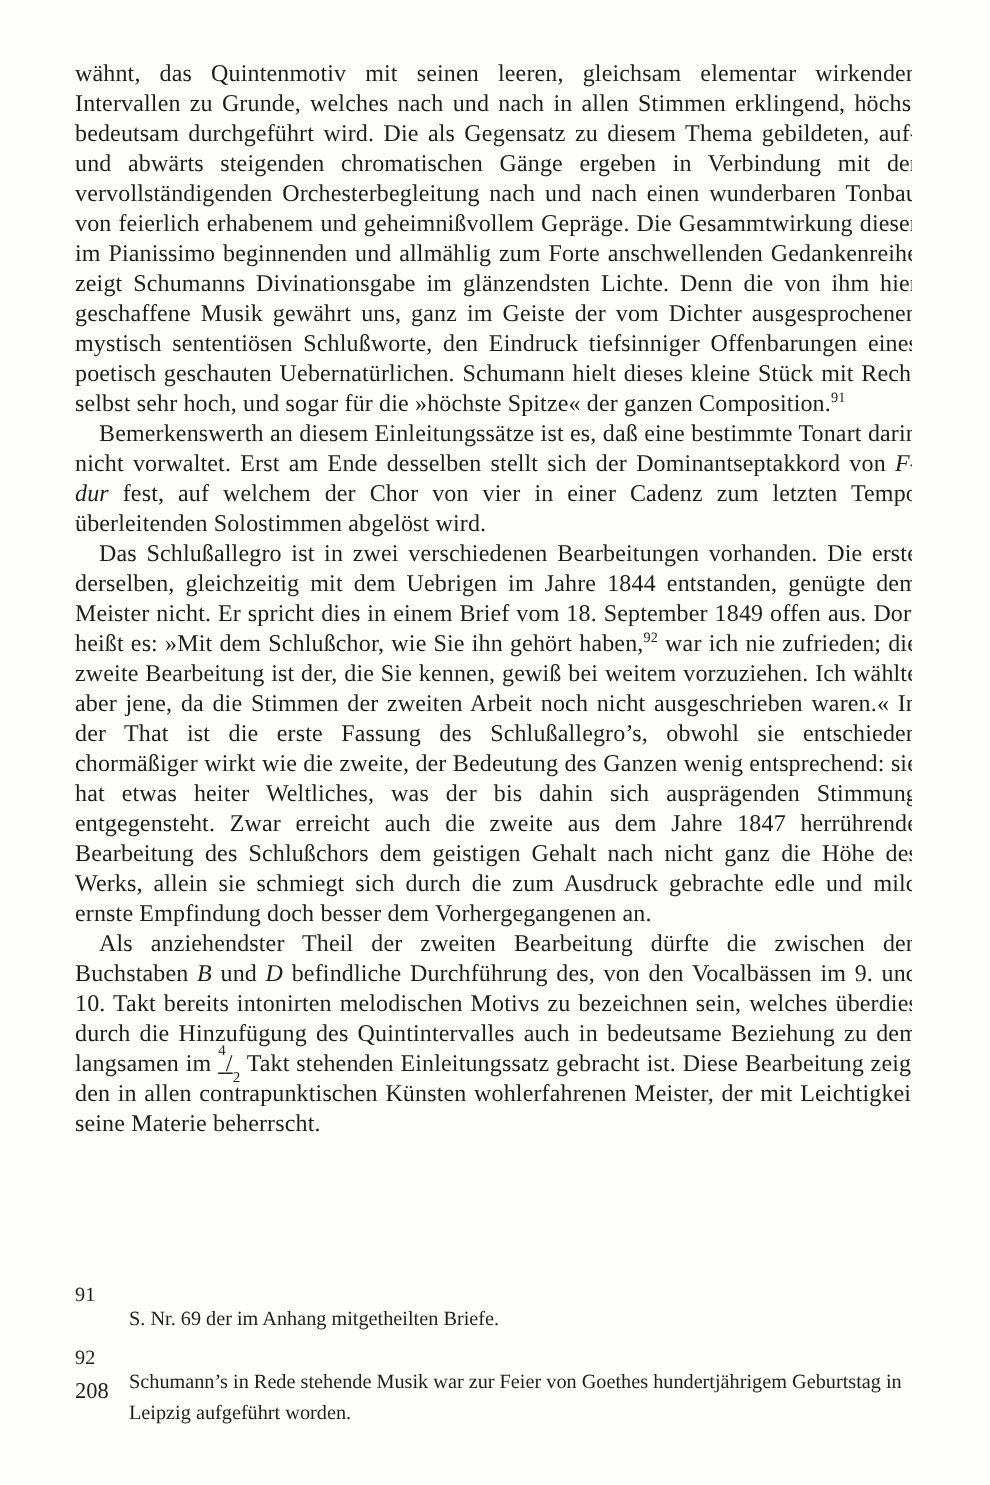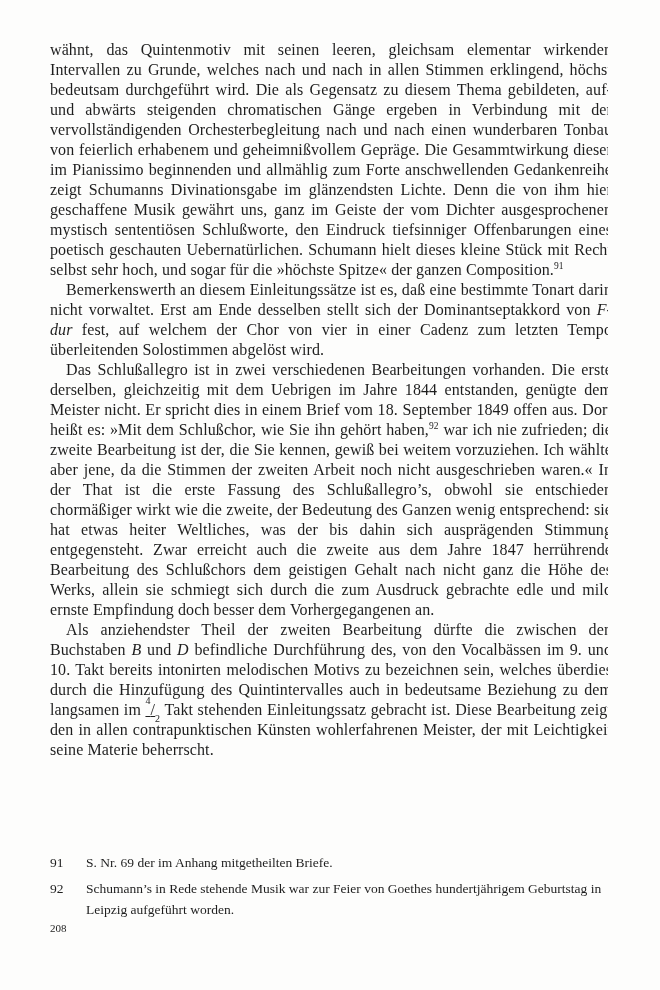--- a/index.html
+++ b/index.html
@@ -45,25 +45,25 @@
     left: 50px; top: 852px;
     width: 562px;
   }
   .footnote {
     display: flex;
     font-size: 13.5px;
     line-height: 21px;
     margin-bottom: 5px;
   }
   .fn-num { width: 36px; flex: none; }
-  .fn-text { flex: 1; }
+  .fn-text { flex: 1; margin-top: 16px; }
   .page-number {
     position: absolute;
     left: 50px; top: 921px;
-    font-size: 11px;
+    font-size: 15px;
     line-height: 15px;
   }
 </style>
 </head>
 <body>
 
 <div class="page">
   <div class="body-text">
       <p class="para">wähnt, das Quintenmotiv mit seinen leeren, gleichsam elementar wirkenden Intervallen zu Grunde, welches nach und nach in allen Stimmen erklingend, höchst bedeutsam durchgeführt wird. Die als Gegensatz zu diesem Thema gebildeten, auf- und abwärts steigenden chromatischen Gänge ergeben in Verbindung mit der vervollständigenden Orchesterbegleitung nach und nach einen wunderbaren Tonbau von feierlich erhabenem und geheimnißvollem Gepräge. Die Gesammtwirkung dieser im Pianissimo beginnenden und allmählig zum Forte anschwellenden Gedankenreihe zeigt Schumanns Divinationsgabe im glänzendsten Lichte. Denn die von ihm hier geschaffene Musik gewährt uns, ganz im Geiste der vom Dichter ausgesprochenen mystisch sententiösen Schlußworte, den Eindruck tiefsinniger Offenbarungen eines poetisch geschauten Uebernatürlichen. Schumann hielt dieses kleine Stück mit Recht selbst sehr hoch, und sogar für die »höchste Spitze« der ganzen Composition.<sup class="fnref">91</sup></p>
       <p class="para indent">Bemerkenswerth an diesem Einleitungssätze ist es, daß eine bestimmte Tonart darin nicht vorwaltet. Erst am Ende desselben stellt sich der Dominantseptakkord von <span class="it">F-dur</span> fest, auf welchem der Chor von vier in einer Cadenz zum letzten Tempo überleitenden Solostimmen abgelöst wird.</p>

